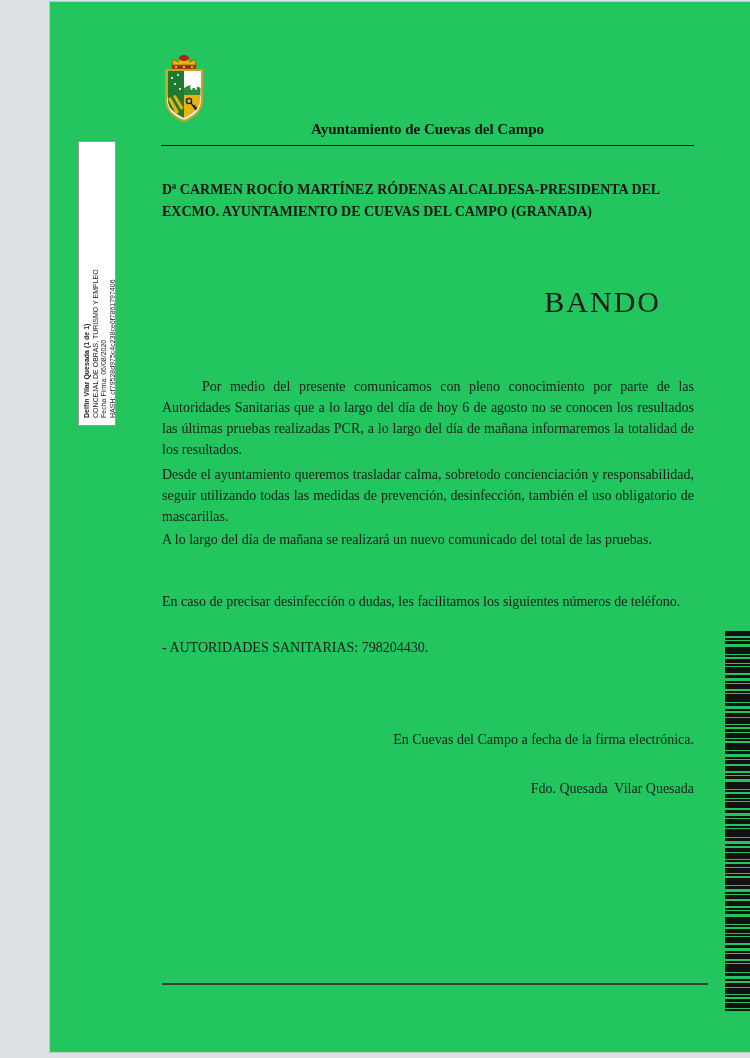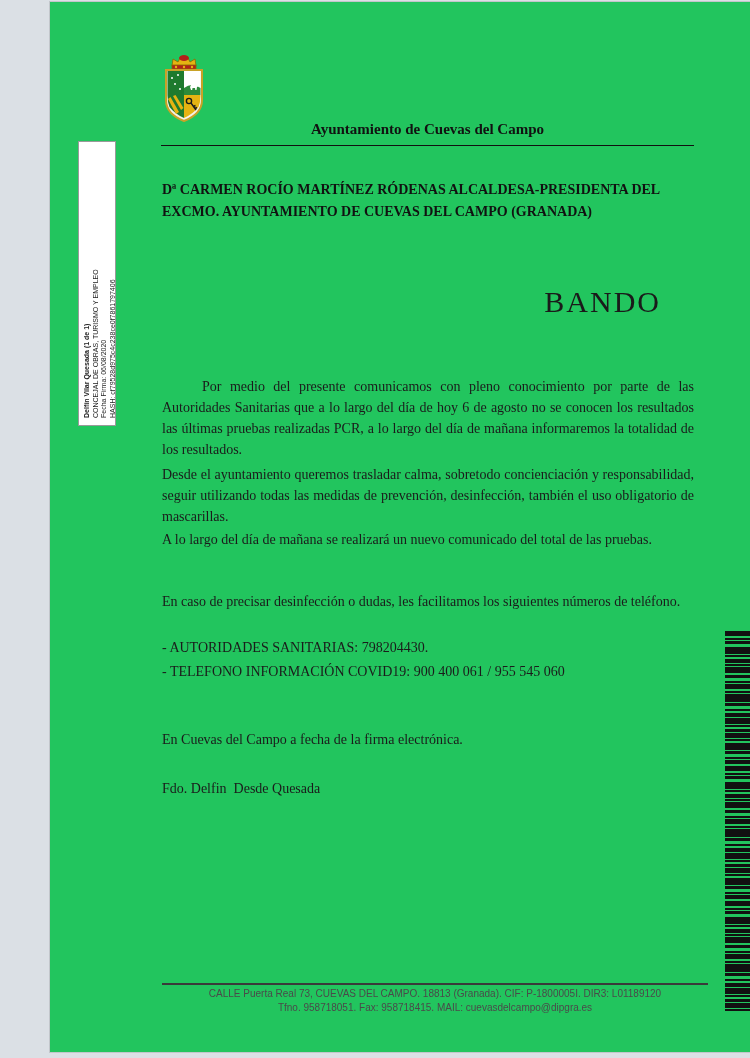--- a/index.html
+++ b/index.html
@@ -48,21 +48,21 @@
     position:absolute;left:111px;top:283px;width:500px;
     text-align:right;font-size:30px;letter-spacing:2px;color:#1a1a1a;
   }
   
   .para{
     position:absolute;left:112px;width:532px;
     font-size:14px;line-height:21px;color:#1b1b1b;
     text-align:justify;margin:0;
   }
   .para.indent{text-indent:40px;}
-  .para.center{text-align:left;}
+  .para.center{text-align:right;}
   .p1{top:374px;}
   .p2{top:462px;}
   .p3{top:527px;}
   .p4{top:589px;}
   .p5{top:635px;}
   .p6{top:659px;}
   .p7{top:727px;}
   .p8{top:776px;white-space:pre;}
   
   .footer-rule{position:absolute;left:112px;top:981px;width:546px;border-top:2px solid #3a3a3a;}
@@ -135,29 +135,24 @@
 
   <div class="doc-heading">Dª CARMEN ROCÍO MARTÍNEZ RÓDENAS ALCALDESA-PRESIDENTA DEL EXCMO. AYUNTAMIENTO DE CUEVAS DEL CAMPO (GRANADA)</div>
 
   <div class="bando">BANDO</div>
 
   <p class="para indent p1">Por medio del presente comunicamos con pleno conocimiento por parte de las Autoridades Sanitarias que a lo largo del día de hoy 6 de agosto no se conocen los resultados las últimas pruebas realizadas PCR, a lo largo del día de mañana informaremos la totalidad de los resultados.</p>
   <p class="para p2">Desde el ayuntamiento queremos trasladar calma, sobretodo concienciación y responsabilidad, seguir utilizando todas las medidas de prevención, desinfección, también el uso obligatorio de mascarillas.</p>
   <p class="para p3">A lo largo del día de mañana se realizará un nuevo comunicado del total de las pruebas.</p>
   <p class="para p4">En caso de precisar desinfección o dudas, les facilitamos los siguientes números de teléfono.</p>
   <p class="para p5">- AUTORIDADES SANITARIAS: 798204430.</p>
-  <p class="para p6">- TELEFONO INFORMACIÓN COVID19: 900 400 061 / 955 545 060</p>
   <p class="para center p7">En Cuevas del Campo a fecha de la firma electrónica.</p>
-  <p class="para center p8">Fdo. Delfin  Desde Quesada</p>
+  <p class="para center p8">Fdo. Quesada  Vilar Quesada</p>
 
   <div class="footer-rule"></div>
-  <div class="footer">
-    <div>CALLE Puerta Real 73, CUEVAS DEL CAMPO. 18813 (Granada). CIF: P-1800005I. DIR3: L01189120</div>
-    <div>Tfno. 958718051. Fax: 958718415. MAIL: cuevasdelcampo@dipgra.es</div>
-  </div>
 
   <svg class="barcode" id="barcode" xmlns="http://www.w3.org/2000/svg">
       <rect x="0" y="0" width="36" height="5" fill="#111"></rect>
       <rect x="0" y="7" width="36" height="2" fill="#111"></rect>
       <rect x="0" y="10" width="36" height="3" fill="#111"></rect>
       <rect x="0" y="16" width="36" height="7" fill="#111"></rect>
       <rect x="0" y="24" width="36" height="2" fill="#111"></rect>
       <rect x="0" y="28" width="36" height="4" fill="#111"></rect>
       <rect x="0" y="33" width="36" height="2" fill="#111"></rect>
       <rect x="0" y="36" width="36" height="6" fill="#111"></rect>

